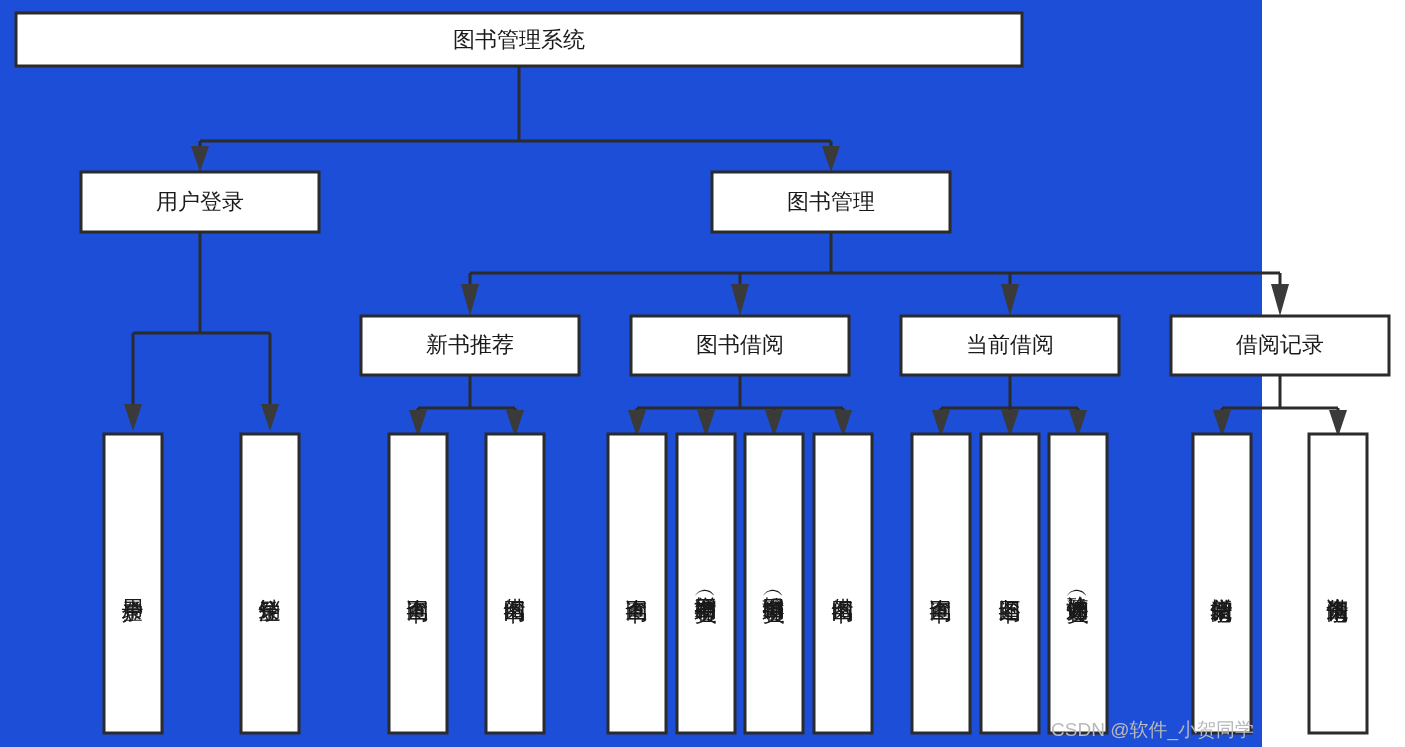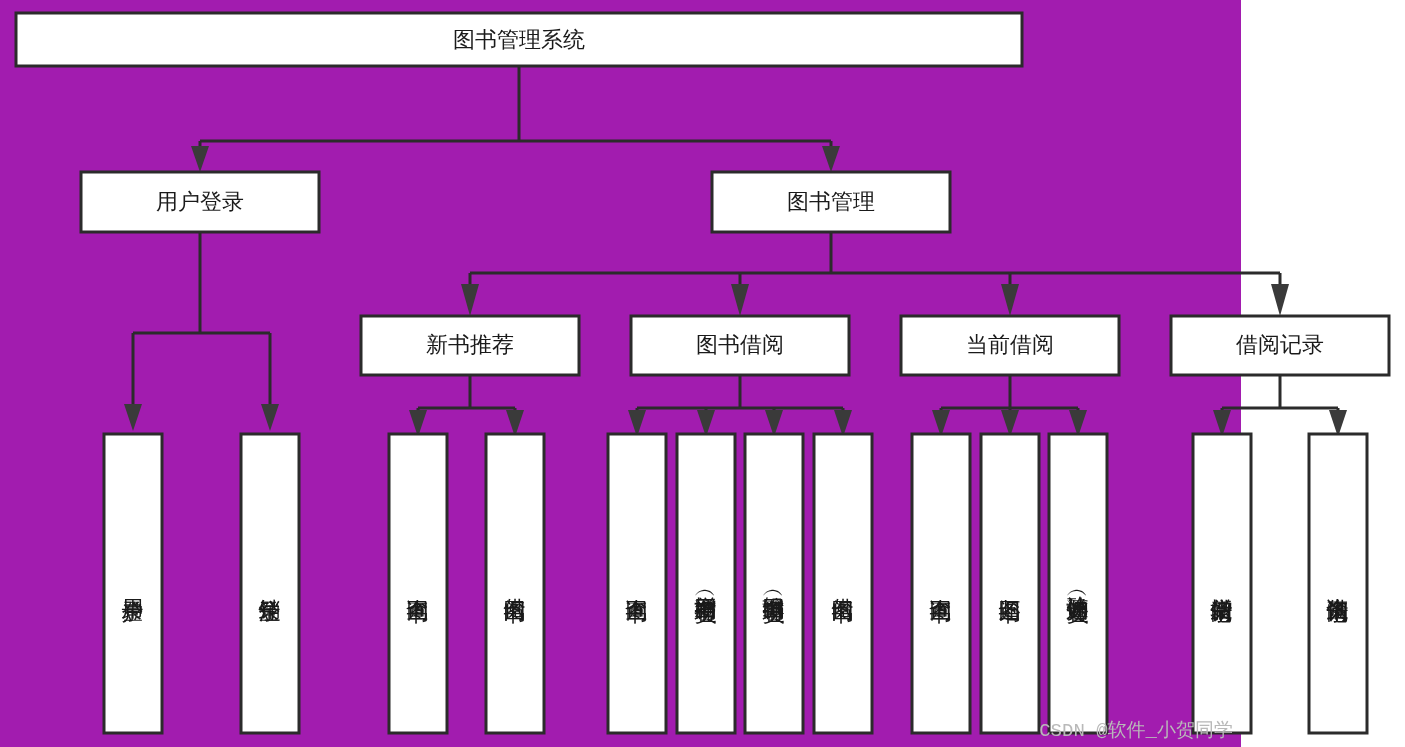--- a/index.html
+++ b/index.html
@@ -10,21 +10,22 @@
   body {
     width: 1405px;
     height: 747px;
     font-family: "Liberation Sans", "DejaVu Sans", sans-serif;
     overflow: hidden;
   }
   #diagram-root {
     position: relative;
     width: 1241px;
     height: 747px;
-    background: #a21caf;
+    background: #1d4ed8;
+    padding-left: 21px;
   }
   svg#diagram-svg {
     position: absolute;
     left: 0;
     top: 0;
     width: 1405px;
     height: 747px;
     display: block;
   }
   .node-rect {
@@ -53,21 +54,21 @@
     font-family: "Liberation Sans", "DejaVu Sans", sans-serif;
     font-size: 22px;
     fill: #1a1a1a;
     text-anchor: middle;
     letter-spacing: 1px;
   }
   .watermark {
     position: absolute;
     right: 8px;
     bottom: 4px;
-    font-family: Liberation Mono, monospace;
+    font-family: Liberation Sans, sans-serif;
     font-size: 19px;
     color: #b9b9b9;
     white-space: nowrap;
     user-select: none;
   }
 </style>
 </head>
 <body>
 
 <div id="diagram-root">

